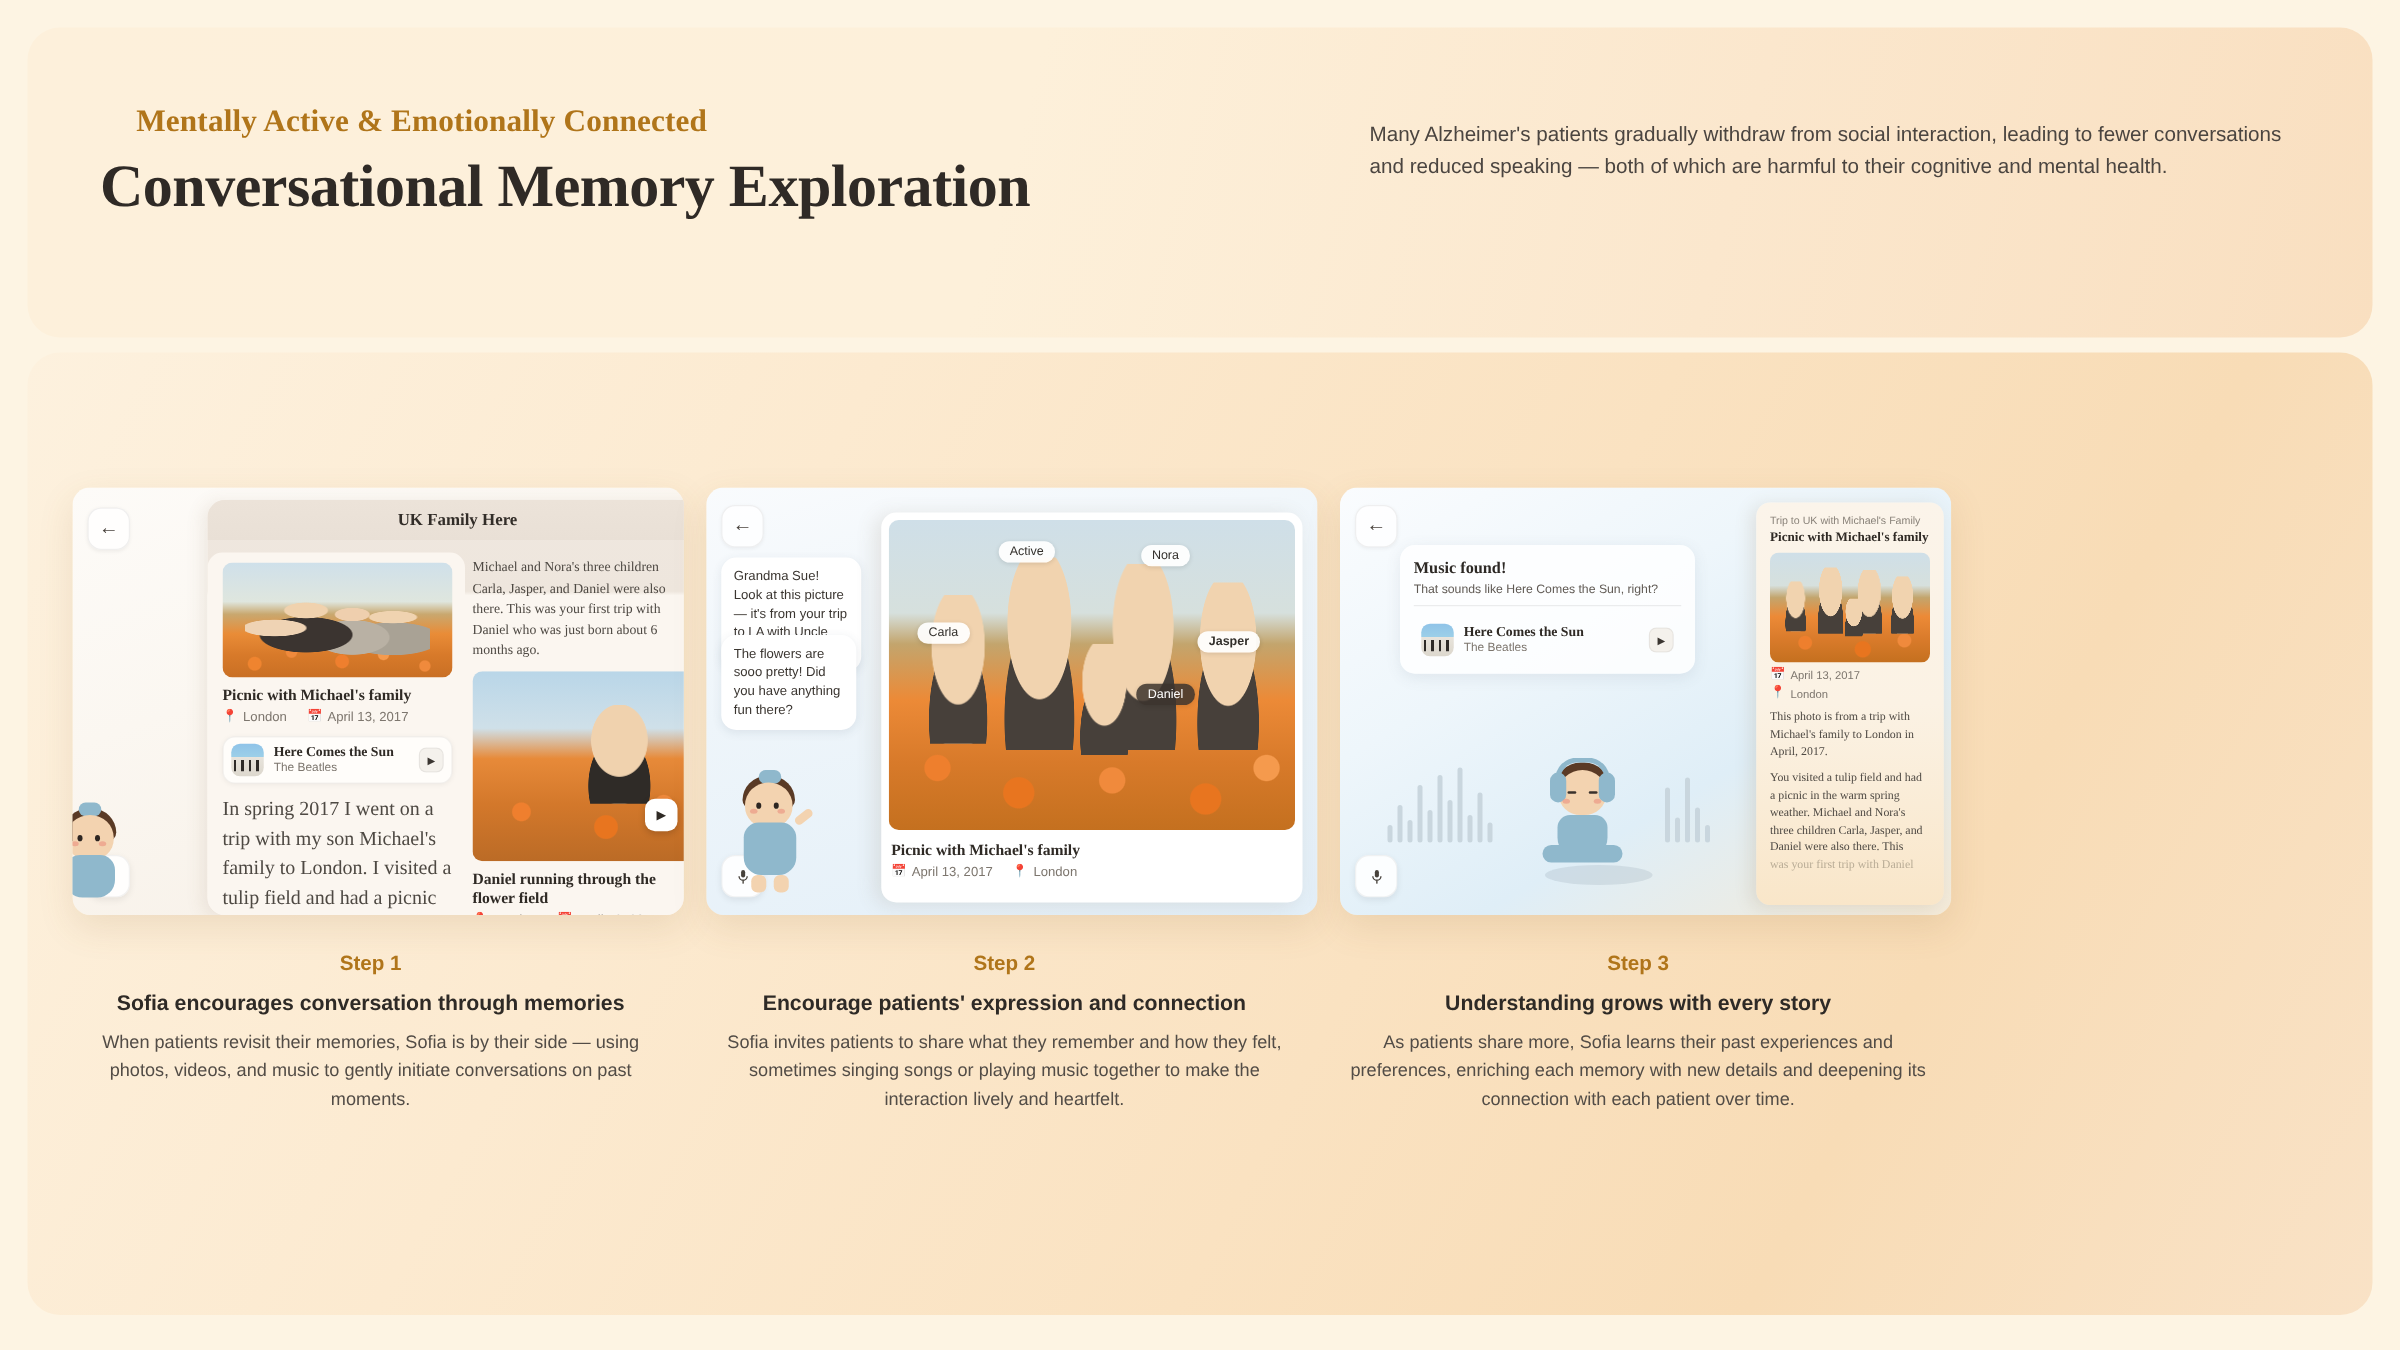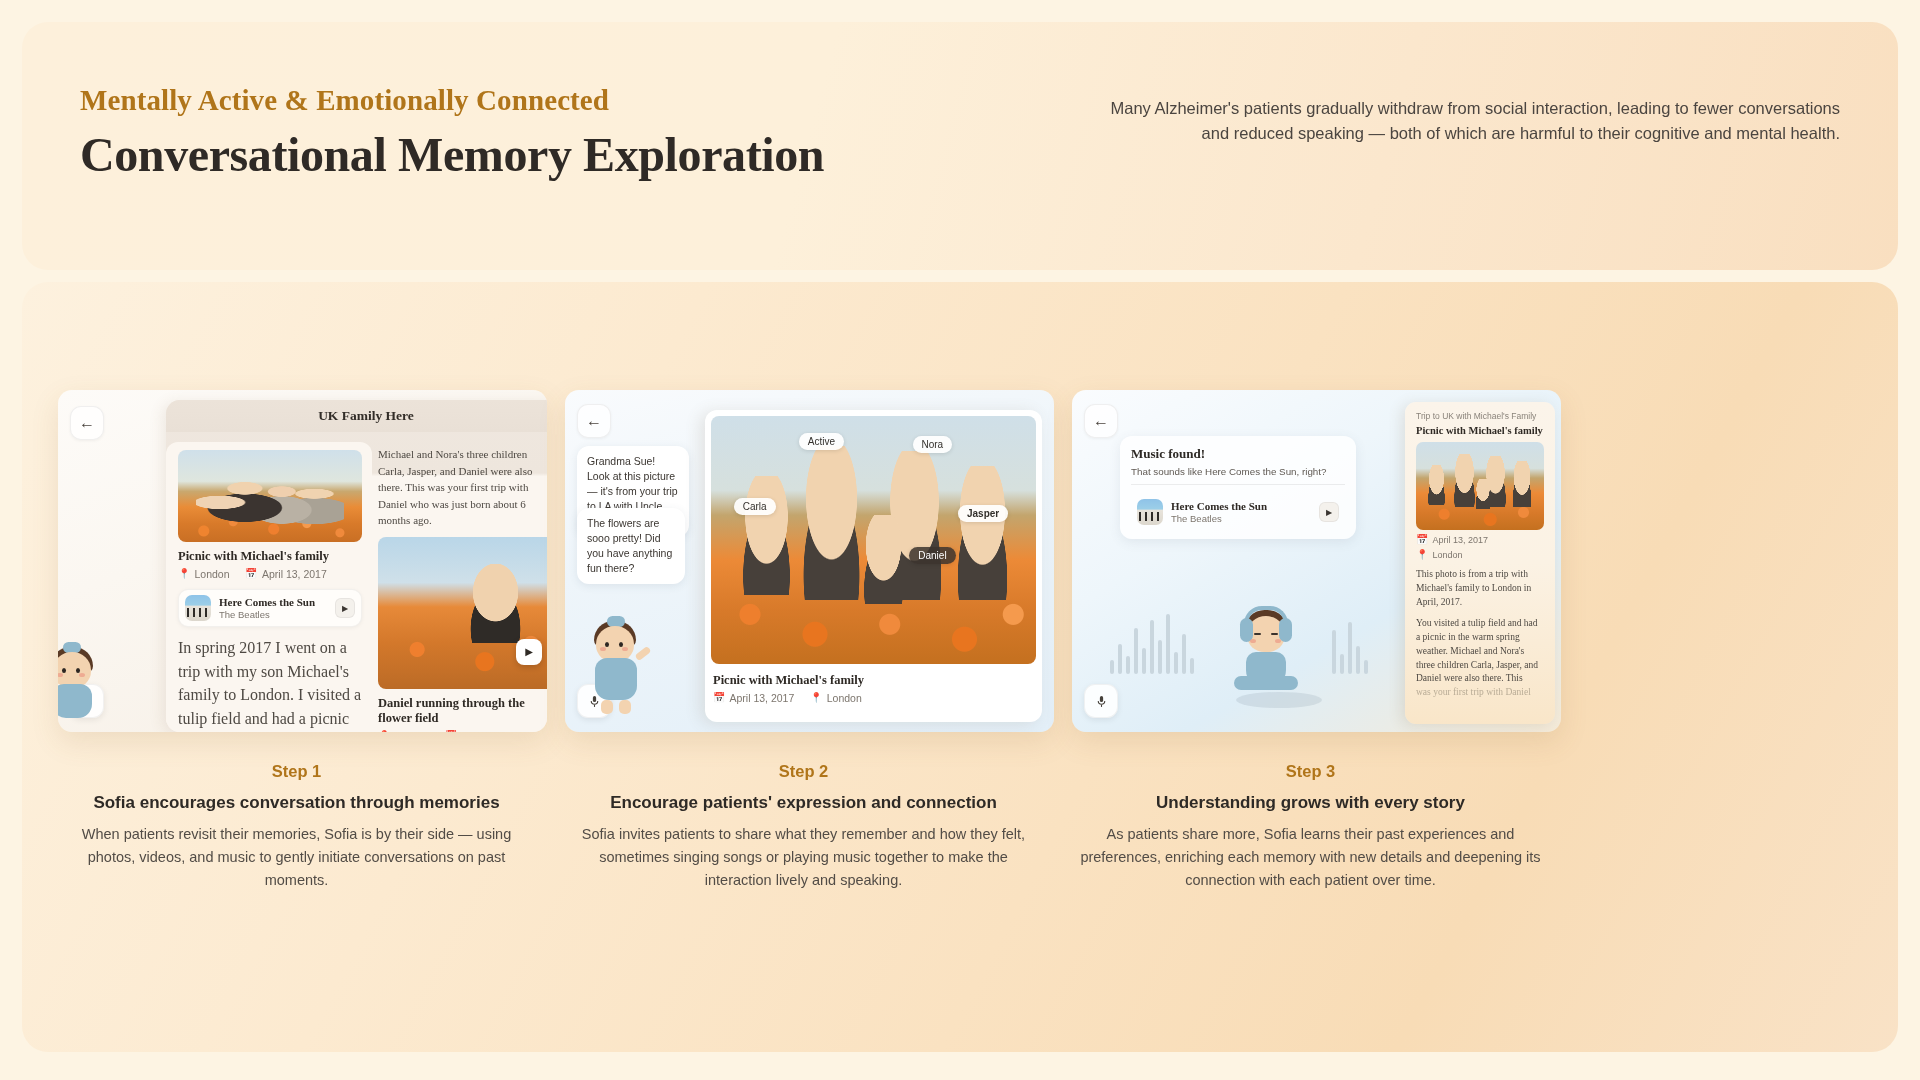--- a/index.html
+++ b/index.html
@@ -16,34 +16,35 @@
     position: relative;
     height: 248px;
     border-radius: 26px;
     background: linear-gradient(105deg, #fdf0db 0%, #fdf0da 42%, #fbe7cd 72%, #f9dfc0 100%);
     padding: 62px 58px 0 58px;
     display: flex;
   }
   .hdr-left { width: 56%; }
   .eyebrow {
     font-family: "Liberation Serif", serif;
-    font-size: 29px; font-weight: 700; color: #b0751a;
+    font-size: 25px; font-weight: 700; color: #b0751a;
     letter-spacing: .1px;
+    margin-left: 29px;
   }
   .main-title {
     font-family: "Liberation Serif", serif;
     font-size: 48px; font-weight: 700; color: #2f2a26;
     margin-top: 10px; letter-spacing: -.4px;
   }
   .hdr-right { width: 44%; padding-top: 12px; padding-left: 30px;}
   .prob-label {
     font-size: 18px; font-weight: 700; color: #b0751a; margin-bottom: 9px;
   }
   .prob-text {
-    font-size: 16.5px; color: #4b4540; line-height: 1.52; max-width: 790px; text-align: right;
+    font-size: 16.5px; color: #4b4540; line-height: 1.52; max-width: 790px;
   }
 
   
   .body-panel {
     position: relative; margin-top: 12px;
     height: 770px; border-radius: 26px;
     background: linear-gradient(118deg, #fdf1de 0%, #fcead0 30%, #fae2c1 58%, #f8dcb6 78%, #f9e2c6 100%);
     overflow: hidden;
   }
 
@@ -539,21 +540,21 @@
 
     <div class="steps">
       <div class="step">
         <div class="step-k">Step 1</div>
         <div class="step-h">Sofia encourages conversation through memories</div>
         <div class="step-b">When patients revisit their memories, Sofia is by their side — using photos, videos, and music to gently initiate conversations on past moments.</div>
       </div>
       <div class="step">
         <div class="step-k">Step 2</div>
         <div class="step-h">Encourage patients' expression and connection</div>
-        <div class="step-b">Sofia invites patients to share what they remember and how they felt, sometimes singing songs or playing music together to make the interaction lively and speaking.</div>
+        <div class="step-b">Sofia invites patients to share what they remember and how they felt, sometimes singing songs or playing music together to make the interaction lively and heartfelt.</div>
       </div>
       <div class="step">
         <div class="step-k">Step 3</div>
         <div class="step-h">Understanding grows with every story</div>
         <div class="step-b">As patients share more, Sofia learns their past experiences and preferences, enriching each memory with new details and deepening its connection with each patient over time.</div>
       </div>
     </div>
 
   </div>
 </div>

